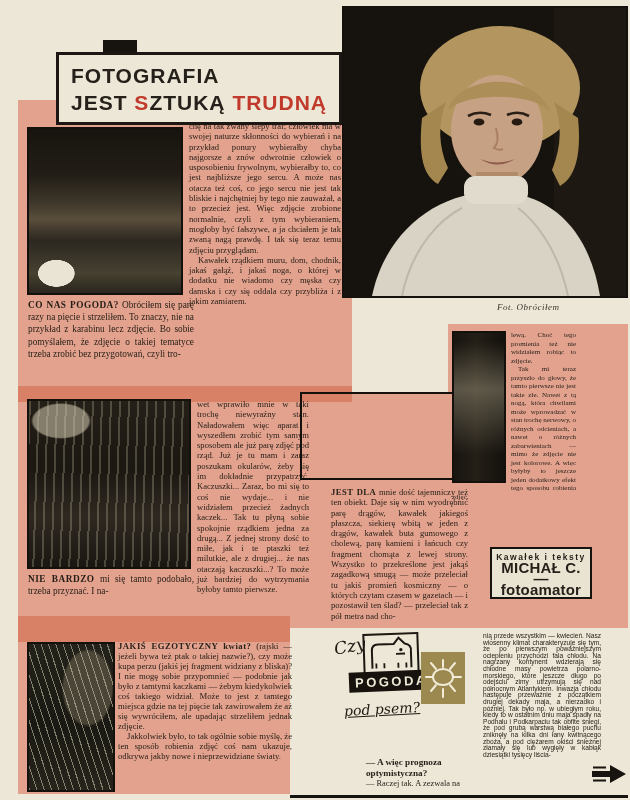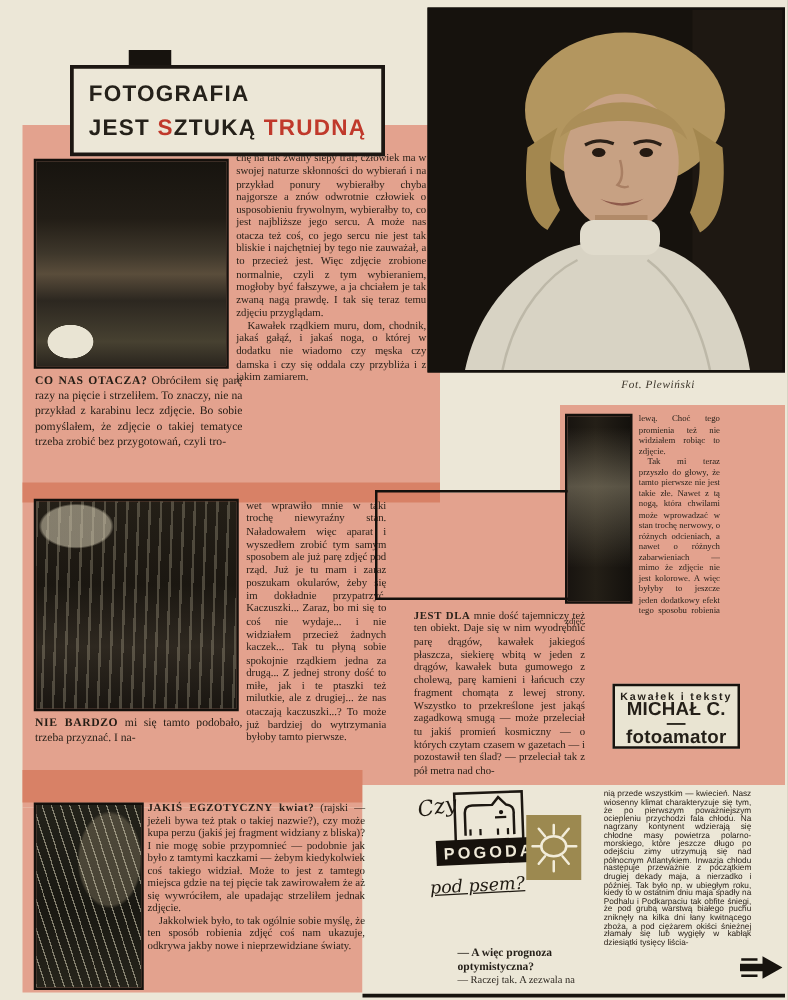--- a/index.html
+++ b/index.html
@@ -5,21 +5,21 @@
   html,body{margin:0;padding:0;background:#c9c4b4;}
   .page{position:relative;width:630px;height:800px;background:#ece7d7;overflow:hidden;
         font-family:"Liberation Serif",serif;color:#241f18;}
   .abs{position:absolute;}
   
   .pink{background:#e3a28e;}
   .pink-dark{background:#d88166;}
   .cream{background:#ece7d7;}
   
   .title-box{border:3px solid #1c1712;background:#ece7d7;padding:7px 12px 6px 12px;z-index:6;}
-  .title-line{font-family:"Liberation Sans",sans-serif;font-weight:bold;font-size:18px;
+  .title-line{font-family:"Liberation Sans",sans-serif;font-weight:bold;font-size:21px;
               line-height:27px;letter-spacing:1px;color:#25211a;white-space:nowrap;}
   .red{color:#c0392b;}
   
   .photo{border:2px solid #14100c;box-sizing:border-box;}
   .photo1{background:
      radial-gradient(ellipse 30px 22px at 18% 88%, #e9e4d3 0 60%, rgba(0,0,0,0) 62%),
      linear-gradient(180deg,#17140f 0%,#221d16 28%,#3e372b 45%,#5a4d3b 55%,#2c2720 68%,#474131 88%,#2a251e 100%);}
   .photo2{background:
      radial-gradient(ellipse 50px 30px at 20% 12%, rgba(214,205,180,.55) 0 55%, rgba(0,0,0,0) 60%),
      repeating-linear-gradient(92deg, rgba(205,196,168,.28) 0 2px, rgba(0,0,0,0) 2px 9px),
@@ -100,24 +100,24 @@
       <ellipse cx="135" cy="114" rx="5.4" ry="3.6" fill="#241a12"></ellipse>
       <ellipse cx="173" cy="114" rx="5.4" ry="3.6" fill="#241a12"></ellipse>
       <path d="M152 120 q4 14 -2 20 q5 3 9 1" stroke="#a97f63" stroke-width="2" fill="none"></path>
       <path d="M136 151 q17 7 35 0 q-17 11 -35 0 Z" fill="#8e5a4b"></path>
       <path d="M132 164 h42 v28 h-42 z" fill="#b18a69"></path>
       <path d="M28 288 C42 222 94 184 150 184 C210 184 246 226 256 288 Z" fill="#d8d3c4"></path>
       <rect x="120" y="168" width="64" height="28" rx="11" fill="#e0dbcc"></rect>
       <path d="M58 288 C68 238 98 210 118 200 M224 288 C214 240 190 212 174 200" stroke="#bdb8a8" stroke-width="2" fill="none"></path>
     </svg>
   </div>
-  <div class="abs fot" style="left:497px;top:302px;">Fot. Plewiński</div>
+  <div class="abs fot" style="left:497px;top:302px;">Fot. Obróciłem</div>
 
   <div class="abs photo photo1" style="left:27px;top:127px;width:156px;height:168px;"></div>
-  <div class="abs caption" style="left:28px;top:299px;width:166px;"><span class="lead">CO NAS OTACZA?</span><span> Obróciłem się parę razy na pięcie i strzeliłem. To znaczy, nie na przykład z karabinu lecz zdjęcie. Bo sobie pomyślałem, że zdjęcie o takiej tematyce trzeba zrobić bez przygotowań, czyli tro-</span></div>
+  <div class="abs caption" style="left:28px;top:299px;width:166px;"><span class="lead">CO NAS POGODA?</span><span> Obróciłem się parę razy na pięcie i strzeliłem. To znaczy, nie na przykład z karabinu lecz zdjęcie. Bo sobie pomyślałem, że zdjęcie o takiej tematyce trzeba zrobić bez przygotowań, czyli tro-</span></div>
   <div class="abs bodytext" style="left:189px;top:121px;width:152px;">
     <p>chę na tak zwany ślepy traf; człowiek ma w swojej naturze skłonności do wybierań i na przykład ponury wybierałby chyba najgorsze a znów odwrotnie człowiek o usposobieniu frywolnym, wybierałby to, co jest najbliższe jego sercu. A może nas otacza też coś, co jego sercu nie jest tak bliskie i najchętniej by tego nie zauważał, a to przecież jest. Więc zdjęcie zrobione normalnie, czyli z tym wybieraniem, mogłoby być fałszywe, a ja chciałem je tak zwaną nagą prawdę. I tak się teraz temu zdjęciu przyglądam.</p>
     <p>Kawałek rządkiem muru, dom, chodnik, jakaś gałąź, i jakaś noga, o której w dodatku nie wiadomo czy męska czy damska i czy się oddala czy przybliża i z jakim zamiarem.</p>
   </div>
 
   <div class="abs photo photo2" style="left:27px;top:399px;width:164px;height:170px;"></div>
   <div class="abs caption" style="left:28px;top:573px;width:166px;"><span class="lead">NIE BARDZO</span><span> mi się tamto podobało, trzeba przyznać. I na-</span></div>
   <div class="abs bodytext" style="left:197px;top:399px;width:112px;">
     <p>wet wprawiło mnie w taki trochę niewyraźny stan. Naładowałem więc aparat i wyszedłem zrobić tym samym sposobem ale już parę zdjęć pod rząd. Już je tu mam i zaraz poszukam okularów, żeby się im dokładnie przypatrzyć. Kaczuszki... Zaraz, bo mi się to coś nie wydaje... i nie widziałem przecież żadnych kaczek... Tak tu płyną sobie spokojnie rządkiem jedna za drugą... Z jednej strony dość to miłe, jak i te ptaszki też milutkie, ale z drugiej... że nas otaczają kaczuszki...? To może już bardziej do wytrzymania byłoby tamto pierwsze.</p>
   </div>

